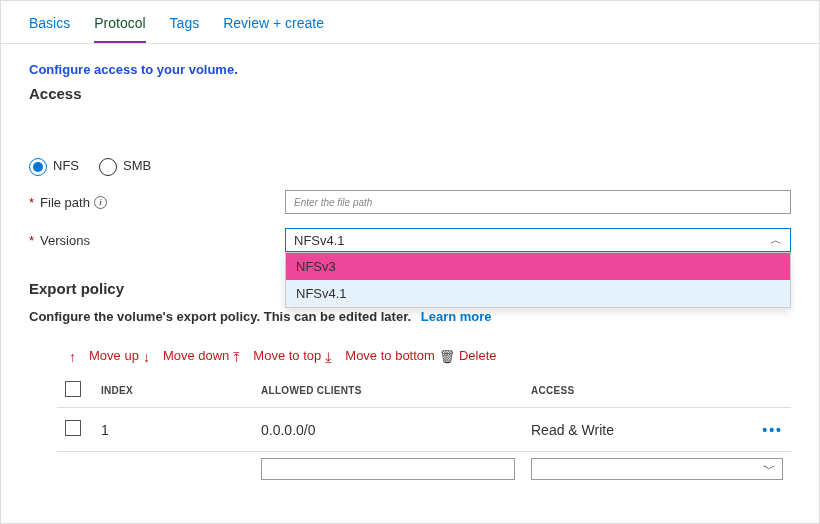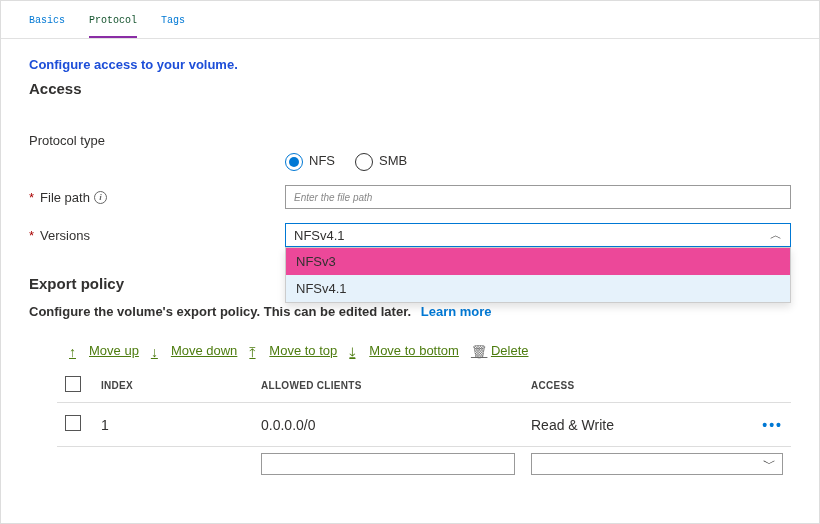--- a/index.html
+++ b/index.html
@@ -1,18 +1,18 @@
 <!DOCTYPE html>
 <html><head>
   <meta charset="utf-8">
   <style>
     * { box-sizing: border-box; margin: 0; padding: 0; }
     body { font-family: "Segoe UI", -apple-system, sans-serif; font-size: 13px; color: #323130; background: #fff; width: 820px; height: 524px; border: 1px solid #ddd; overflow: hidden; }
     .tabs { display: flex; gap: 24px; padding: 14px 28px 0; border-bottom: 1px solid #e1e1e1; }
-    .tab { color: #0078d4; font-size: 10px; padding-bottom: 10px; cursor: pointer; border-bottom: 2px solid transparent; font-family: Liberation Mono, monospace; }
+    .tab { color: #0078d4; font-size: 14px; padding-bottom: 10px; cursor: pointer; border-bottom: 2px solid transparent; }
     .tab.active { color: #14532d; border-bottom-color: #8a2da5; }
     .content { padding: 18px 28px 10px; }
     .desc { color: #1d4ed8; margin-bottom: 8px; font-weight: bold; }
     h3 { font-size: 15px; font-weight: 600; margin-bottom: 12px; }
     .row { display: flex; align-items: center; margin-bottom: 14px; }
     .label-col { width: 256px; display: flex; align-items: center; gap: 4px; }
     .req { color: #a80000; margin-right: 2px; }
     .info-icon { width: 13px; height: 13px; border-radius: 50%; border: 1px solid #666; display: inline-flex; align-items: center; justify-content: center; font-size: 9px; color: #666; font-weight: bold; font-style: italic; font-family: serif; }
     .field-col { flex: 1; }
     .radio-group { display: flex; gap: 20px; }
@@ -24,21 +24,21 @@
     .text-input::placeholder { color: #888; font-style: italic; }
     .select-wrap { position: relative; }
     .select-btn { width: 100%; height: 24px; border: 1px solid #0078d4; padding: 2px 8px; display: flex; align-items: center; justify-content: space-between; cursor: pointer; background: #fff; font-size: 13px; }
     .chevron { font-size: 12px; }
     .dropdown { position: absolute; top: 24px; left: 0; right: 0; background: #ec4899; border: 1px solid #ccc; box-shadow: 0 4px 8px rgba(0,0,0,0.12); z-index: 10; }
     .dropdown-opt { padding: 6px 10px; cursor: pointer; }
     .dropdown-opt.selected { background: #e6f2fb; }
     .section-gap { margin-top: 28px; }
     .policy-desc { margin-bottom: 16px; font-weight: bold; }
     .link { color: #0078d4; cursor: pointer; margin-left: 6px; }
-    .toolbar { display: flex; gap: 12px; padding: 8px 0 10px 40px; color: #4d7c0f; text-decoration: underline; }
+    .toolbar { display: flex; gap: 4px; padding: 8px 0 10px 40px; color: #b91c1c; }
     .tb-btn { display: flex; align-items: center; gap: 6px; cursor: default; }
     .tb-icon { width: 14px; height: 14px; display: inline-block; }
     .arrow-up::before { content: "↑"; font-size: 14px; }
     .arrow-down::before { content: "↓"; font-size: 14px; }
     .arrow-top::before { content: "⤒"; font-size: 14px; }
     .arrow-bot::before { content: "⤓"; font-size: 14px; }
     .trash::before { content: "🗑"; font-size: 13px; filter: grayscale(1); }
     .table { width: calc(100% - 28px); margin-left: 28px; border-collapse: collapse; }
     .thead-row th { text-align: left; font-size: 10px; font-weight: 700; letter-spacing: 0.3px; color: #444; padding: 8px 8px; border-bottom: 1px solid #ddd; }
     .tbody-row td { padding: 12px 8px; border-bottom: 1px solid #ddd; font-size: 14px; }
@@ -53,28 +53,28 @@
     .col-access { width: auto; }
     .col-act { width: 40px; text-align: right; }
   </style>
 </head>
 <body>
 
 <div class="tabs">
   <div class="tab">Basics</div>
   <div class="tab active">Protocol</div>
   <div class="tab">Tags</div>
+  <div class="tab">Review + create</div>
 </div>
 
 <div class="content">
   <p class="desc">Configure access to your volume.</p>
 
   <h3>Access</h3>
   <div class="row">
-    <div class="label-col">Protocol type</div>
     <div class="field-col">
       <div class="radio-group">
         <label class="radio-opt">
           <span class="radio checked"></span>
           <span>NFS</span>
         </label>
         <label class="radio-opt">
           <span class="radio"></span>
           <span>SMB</span>
         </label>

